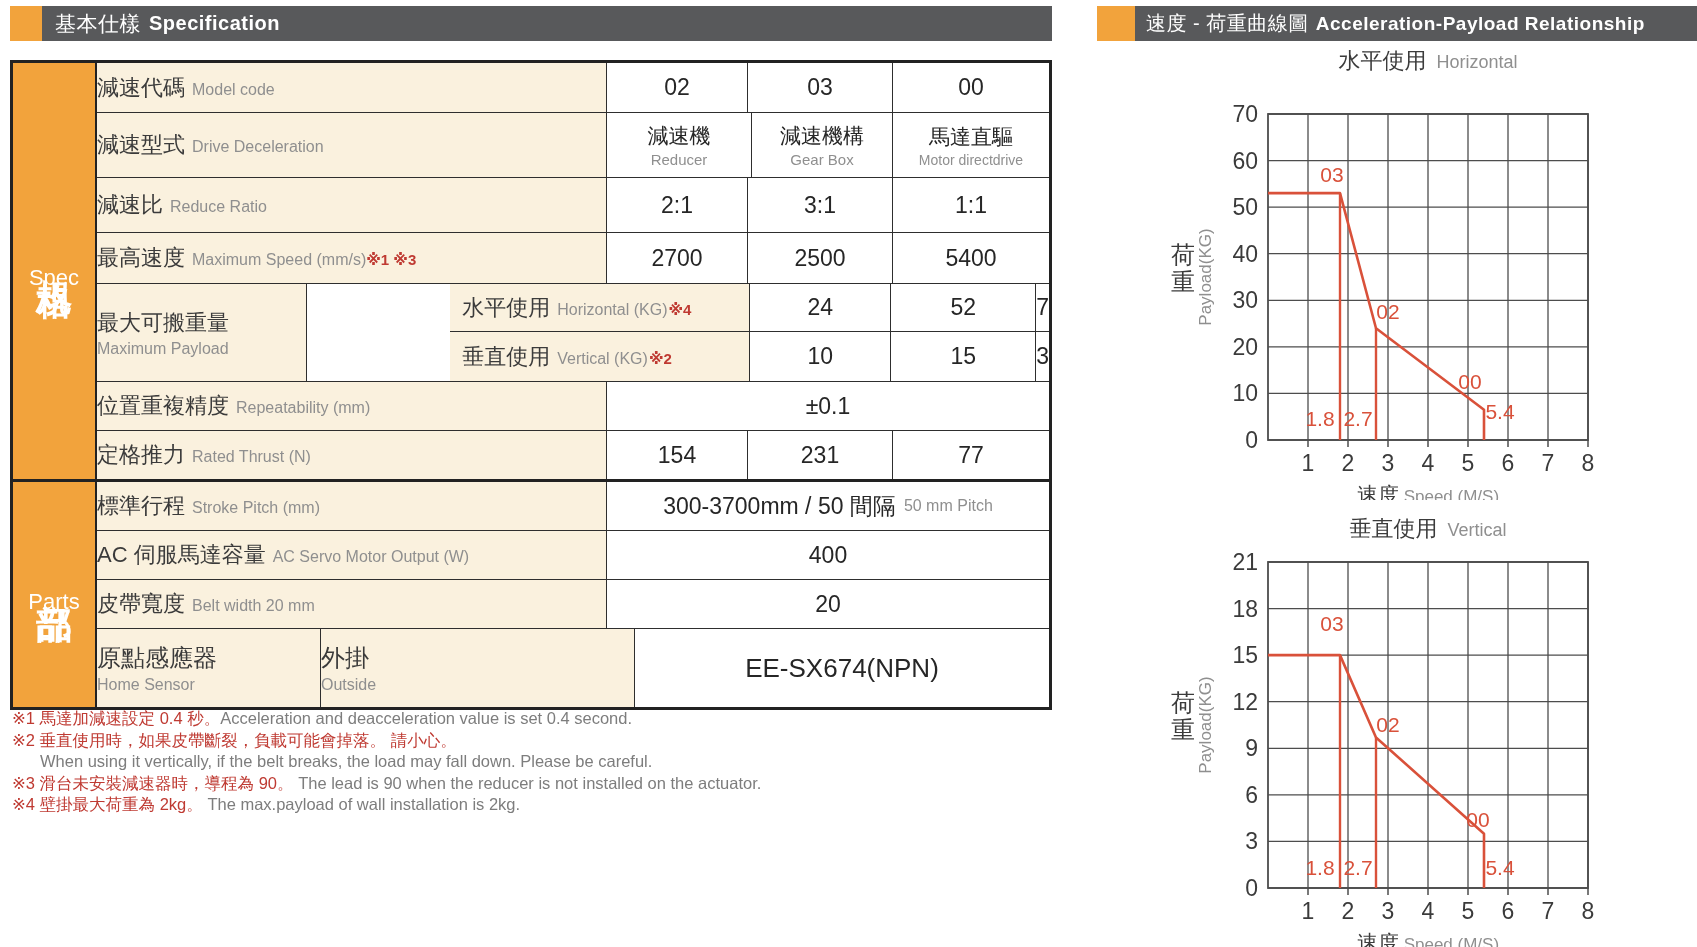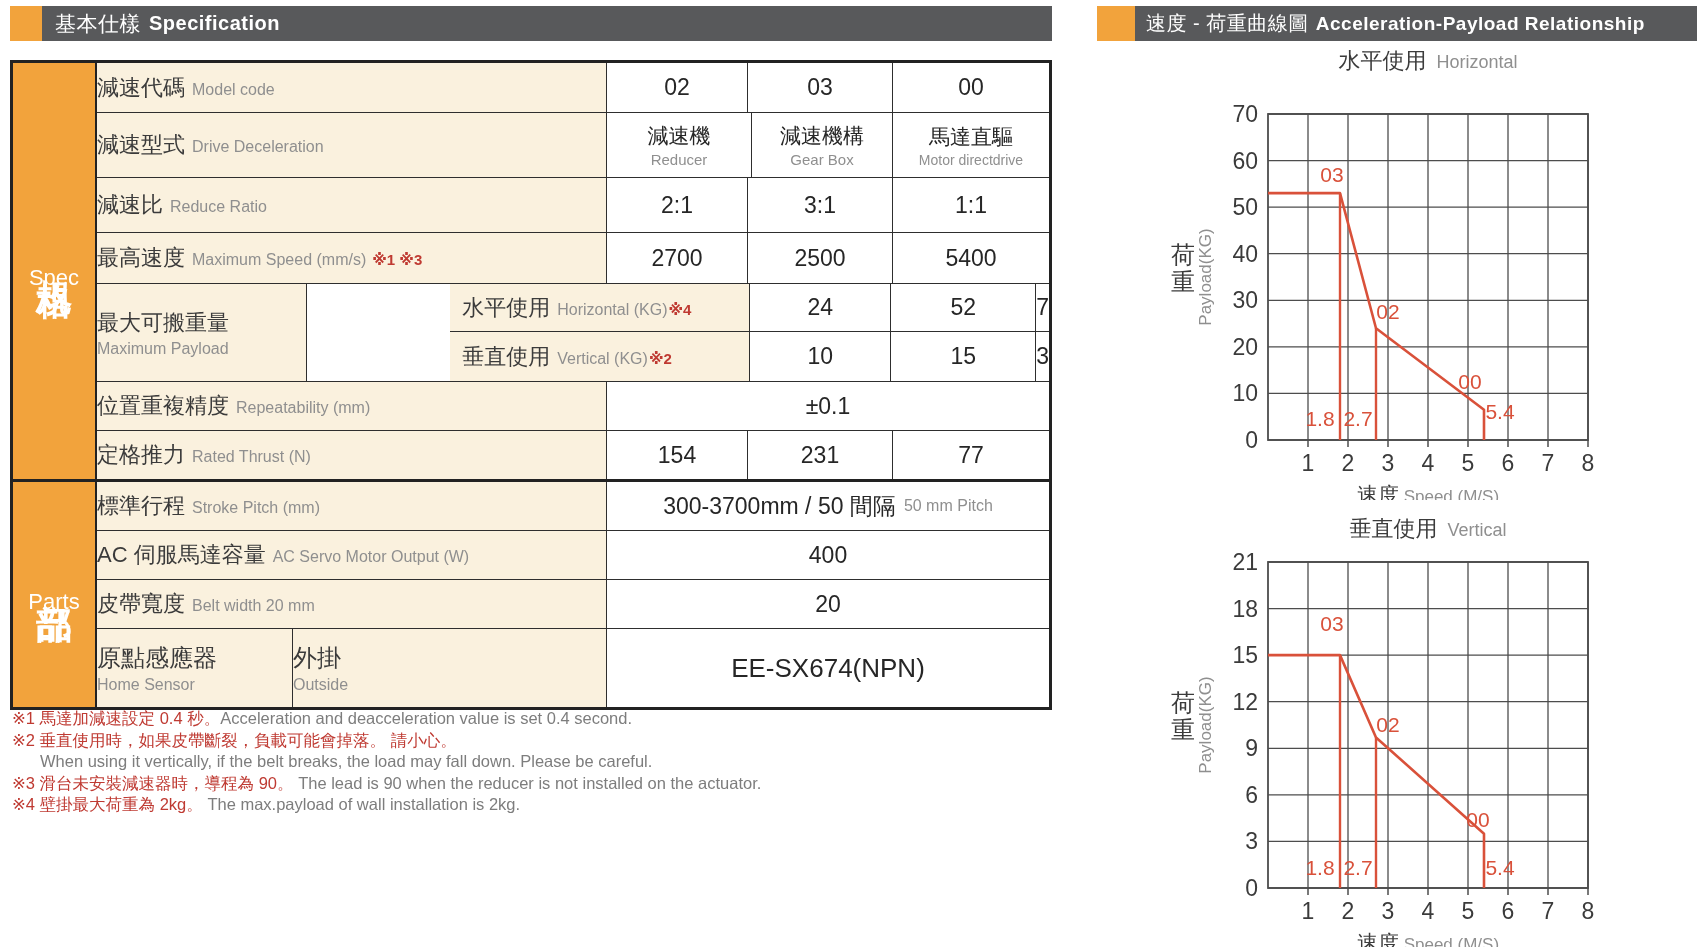--- a/index.html
+++ b/index.html
@@ -23,30 +23,30 @@
   .ocol .zh{font-size:36px;font-weight:bold;line-height:1.18;text-align:center;writing-mode:vertical-rl;text-orientation:upright;letter-spacing:4px;}
   .ocol .en{font-size:22px;margin-top:6px;}
   .rows{flex:1;display:flex;flex-direction:column;}
   .row{display:flex;box-sizing:border-box;border-bottom:1.5px solid #2e2e2e;}
   .sec .rows .row:last-child{border-bottom:none;}
   .cell{box-sizing:border-box;border-right:1.5px solid #2e2e2e;display:flex;}
   .cell:last-child{border-right:none;}
   .lab{background:var(--cream);flex-direction:column;justify-content:center;}
   .lab .l1{font-size:22px;color:#3b3b3b;white-space:nowrap;}
   .lab .l1 .en{font-size:16px;color:#8f8f8f;margin-left:7px;}
-  .lab .l1 .mk{font-size:15px;color:var(--red);font-weight:bold;margin-left:6px;}
+  .lab .l1 .mk{font-size:15px;color:var(--red);font-weight:bold;margin-left:0;}
   .lab .l2{font-size:16px;color:#8f8f8f;margin-top:2px;}
   .val{align-items:center;justify-content:center;flex-direction:column;background:#fff;
        font-size:23px;color:#262626;text-align:center;}
   .val .sub{font-size:15px;color:#8f8f8f;margin-top:1px;}
   .w-label{width:510px;}
   .w-v1{width:141px;} .w-v2{width:145px;} .w-v3{flex:1;}
   .w-span{flex:1;}
   .payl-main{width:210px;} .payl-sub{width:300px;}
-  .sens-main{width:196px;} .sens-sub{width:314px;}
+  .sens-main{width:224px;} .sens-sub{width:314px;}
   .stack{display:flex;flex-direction:column;align-items:flex-end;}
   .grayen{font-size:16px;color:#8f8f8f;}
 
   
   .notes{position:absolute;left:12px;top:708px;width:1000px;font-size:16.5px;line-height:21.5px;}
   .notes .ln{white-space:nowrap;}
   .notes .red{color:var(--red);text-align:center;}
   .notes .gy{color:#7d7d7d;}
   .notes .ind{padding-left:28px;}
 

